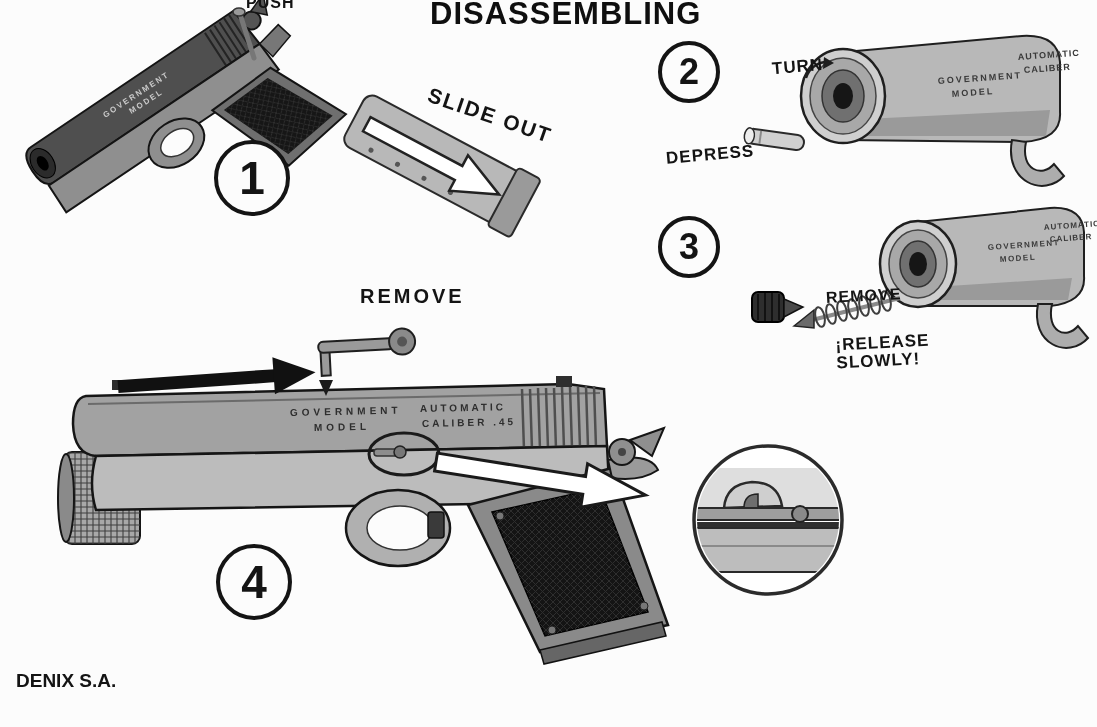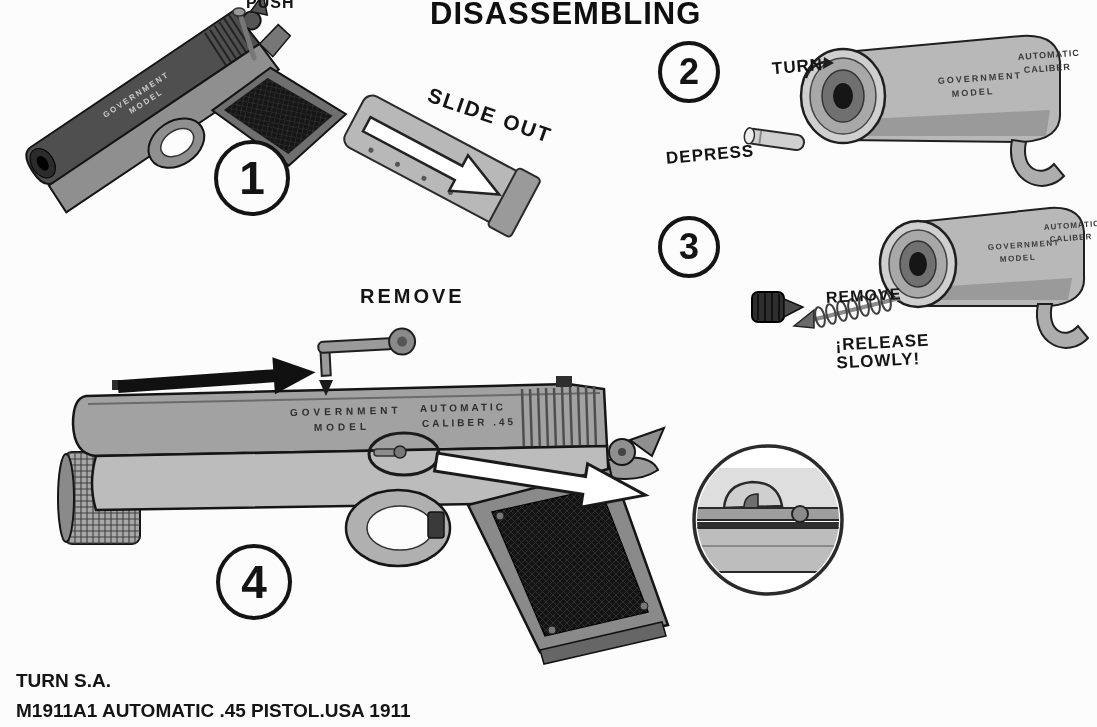--- a/index.html
+++ b/index.html
@@ -230,15 +230,14 @@
     <span>¡RELEASE</span>
     <span>SLOWLY!</span>
   </div>
   <div class="lbl lbl-remove4">REMOVE</div>
 
   <div class="stepnum big" style="left:214px;top:140px;">1</div>
   <div class="stepnum small" style="left:658px;top:41px;">2</div>
   <div class="stepnum small" style="left:658px;top:216px;">3</div>
   <div class="stepnum big" style="left:216px;top:544px;">4</div>
 
-  <div class="footer l1">TURN S.A.</div>
-  <div class="footer l2">M1911A1 AUTOMATIC .45 PISTOL.USA 1911</div>
+  <div class="footer l1">DENIX S.A.</div>
 </div>
 
 </body></html>

